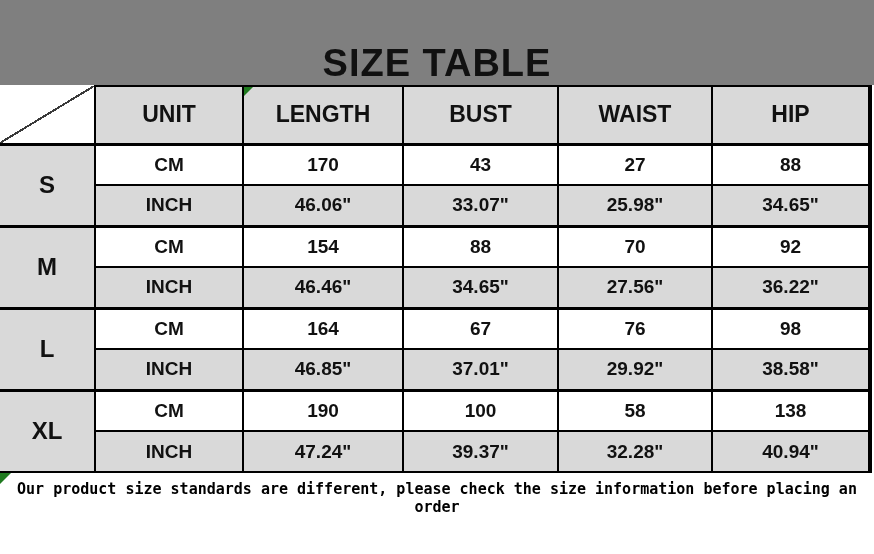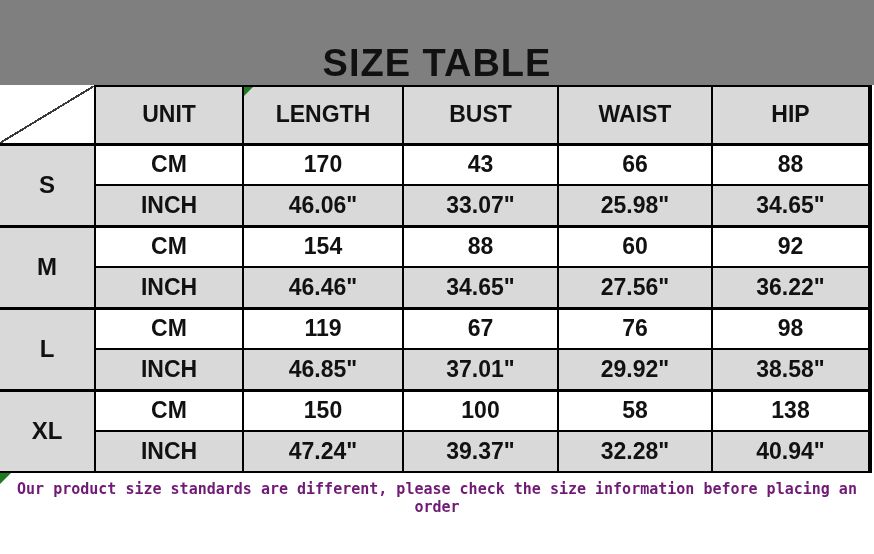--- a/index.html
+++ b/index.html
@@ -20,41 +20,41 @@
   .title-bar{height:85px;background:var(--title-bg);display:flex;
     align-items:center;justify-content:center;flex:0 0 auto;}
   .title-bar h1{font-size:38px;font-weight:bold;color:var(--title-text);
     letter-spacing:1px;margin-top:41px;}
 
   
   table{border-collapse:collapse;table-layout:fixed;width:870px;flex:0 0 auto;}
   th,td{border:2px solid var(--grid);text-align:center;vertical-align:middle;
     font-weight:bold;color:#111;overflow:hidden;}
   thead th{height:58px;background:var(--header-bg);font-size:23px;}
-  tbody td{height:41px;font-size:23px;}
+  tbody td{height:41px;font-size:19px;}
   td.size-label{background:var(--shaded-bg);font-size:24px;border-left:none;}
   th.corner{background:var(--plain-bg);border-left:none;border-top:none;position:relative;
     background-image:linear-gradient(to bottom right,
       transparent calc(50% - 1px), #3a3a3a calc(50% - 1px),
       #3a3a3a calc(50% + 1px), transparent calc(50% + 1px));}
   tr.cm-row td{background:var(--plain-bg);}
   tr.cm-row td.size-label{background:var(--shaded-bg);}
   tr.inch-row td{background:var(--shaded-bg);}
   tr.cm-row td{border-top-width:3px;}
   tr.cm-row td.size-label{border-top-width:3px;}
   th:last-child,td:last-child{border-right-width:4px;}
   th{position:relative;}
   .cell-flag{position:absolute;top:0;left:0;width:0;height:0;display:block;
     border-top:9px solid var(--marker);border-right:9px solid transparent;}
 
   
   .footer-note{flex:1 1 auto;background:#fff;position:relative;
     display:flex;justify-content:center;padding:7px 12px 0 12px;}
   .footer-note p{font-family:"DejaVu Sans Mono","Liberation Mono",monospace;
-    font-weight:bold;font-size:15px;line-height:1.22;color:#701a75;text-align:center;}
+    font-weight:bold;font-size:15px;line-height:1.22;color:#000000;text-align:center;}
   .corner-flag{position:absolute;top:0;left:0;width:0;height:0;
     border-top:11px solid var(--marker);border-right:11px solid transparent;}
 </style>
 </head>
 <body>
 
 <div class="page">
 
   <div class="title-bar">
     <h1>SIZE TABLE</h1>
@@ -79,64 +79,64 @@
           <th>WAIST</th>
           <th>HIP</th>
         </tr>
     </thead>
     <tbody>
         <tr class="cm-row">
           <td class="size-label" rowspan="2">S</td>
           <td>CM</td>
           <td>170</td>
           <td>43</td>
-          <td>66</td>
+          <td>27</td>
           <td>88</td>
         </tr>
         <tr class="inch-row">
           <td>INCH</td>
           <td>46.06"</td>
           <td>33.07"</td>
           <td>25.98"</td>
           <td>34.65"</td>
         </tr>
         <tr class="cm-row">
           <td class="size-label" rowspan="2">M</td>
           <td>CM</td>
           <td>154</td>
           <td>88</td>
-          <td>60</td>
+          <td>70</td>
           <td>92</td>
         </tr>
         <tr class="inch-row">
           <td>INCH</td>
           <td>46.46"</td>
           <td>34.65"</td>
           <td>27.56"</td>
           <td>36.22"</td>
         </tr>
         <tr class="cm-row">
           <td class="size-label" rowspan="2">L</td>
           <td>CM</td>
-          <td>119</td>
+          <td>164</td>
           <td>67</td>
           <td>76</td>
           <td>98</td>
         </tr>
         <tr class="inch-row">
           <td>INCH</td>
           <td>46.85"</td>
           <td>37.01"</td>
           <td>29.92"</td>
           <td>38.58"</td>
         </tr>
         <tr class="cm-row">
           <td class="size-label" rowspan="2">XL</td>
           <td>CM</td>
-          <td>150</td>
+          <td>190</td>
           <td>100</td>
           <td>58</td>
           <td>138</td>
         </tr>
         <tr class="inch-row">
           <td>INCH</td>
           <td>47.24"</td>
           <td>39.37"</td>
           <td>32.28"</td>
           <td>40.94"</td>

